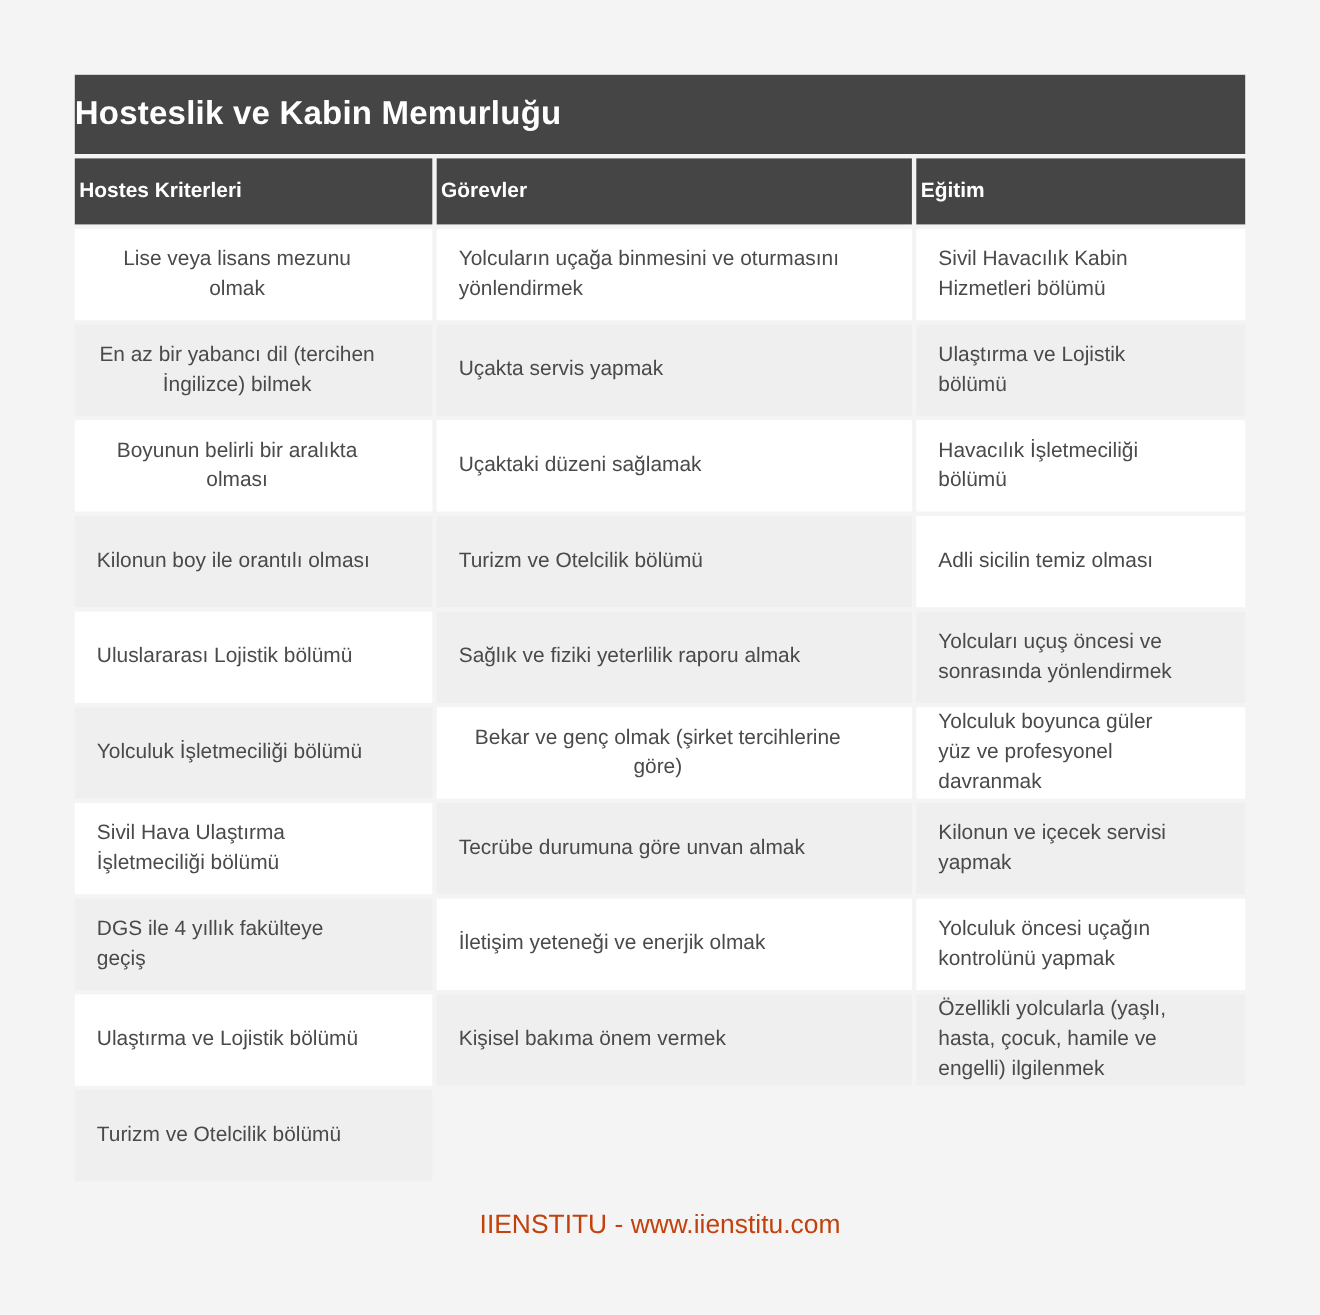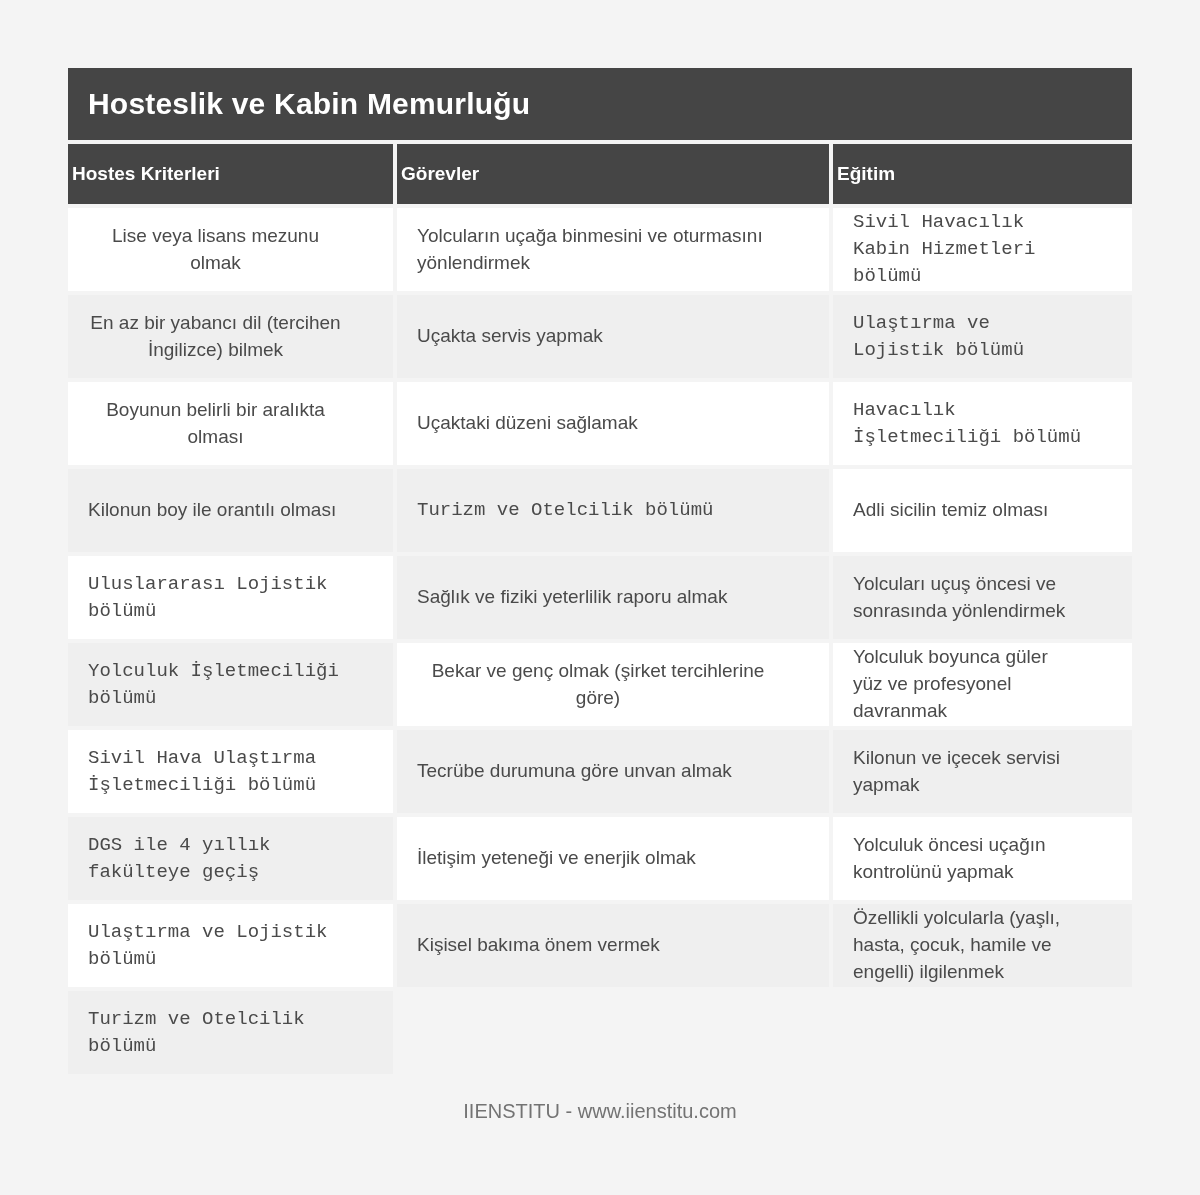--- a/index.html
+++ b/index.html
@@ -22,21 +22,20 @@
   }
   .title-bar {
     grid-column: 1 / -1;
     height: 72px;
     background: #454545;
     color: #ffffff;
     font-size: 30px;
     font-weight: 700;
     display: flex;
     align-items: center;
-    padding-left: 20px;
     letter-spacing: 0.2px;
   }
   .col-header {
     height: 60px;
     background: #454545;
     color: #ffffff;
     font-size: 19px;
     font-weight: 700;
     display: flex;
     align-items: center;
@@ -47,30 +46,30 @@
     display: flex;
     align-items: center;
     font-size: 19px;
     line-height: 1.42;
     color: #4a4a4a;
     background: #ffffff;
     padding-left: 20px;
   }
   .cell.c1 { padding-right: 50px; text-align: center; }
   .cell.c2 { padding-right: 59px; }
-  .cell.c3 { padding-right: 50px; font-family: Liberation Mono, monospace; }
+  .cell.c3 { padding-right: 50px; }
   .row-even .cell, .cell.alt { background: #efefef; }
   .footer {
     position: absolute;
     left: 0;
     top: 1100px;
     width: 1200px;
     text-align: center;
-    font-size: 20px;
-    color: #737373;
+    font-size: 24px;
+    color: #c2410c;
   }
 </style>
 </head>
 <body>
 
 <div class="table-wrap">
   <div class="title-bar">Hosteslik ve Kabin Memurluğu</div>
 
   <div class="col-header">Hostes Kriterleri</div>
   <div class="col-header">Görevler</div>

